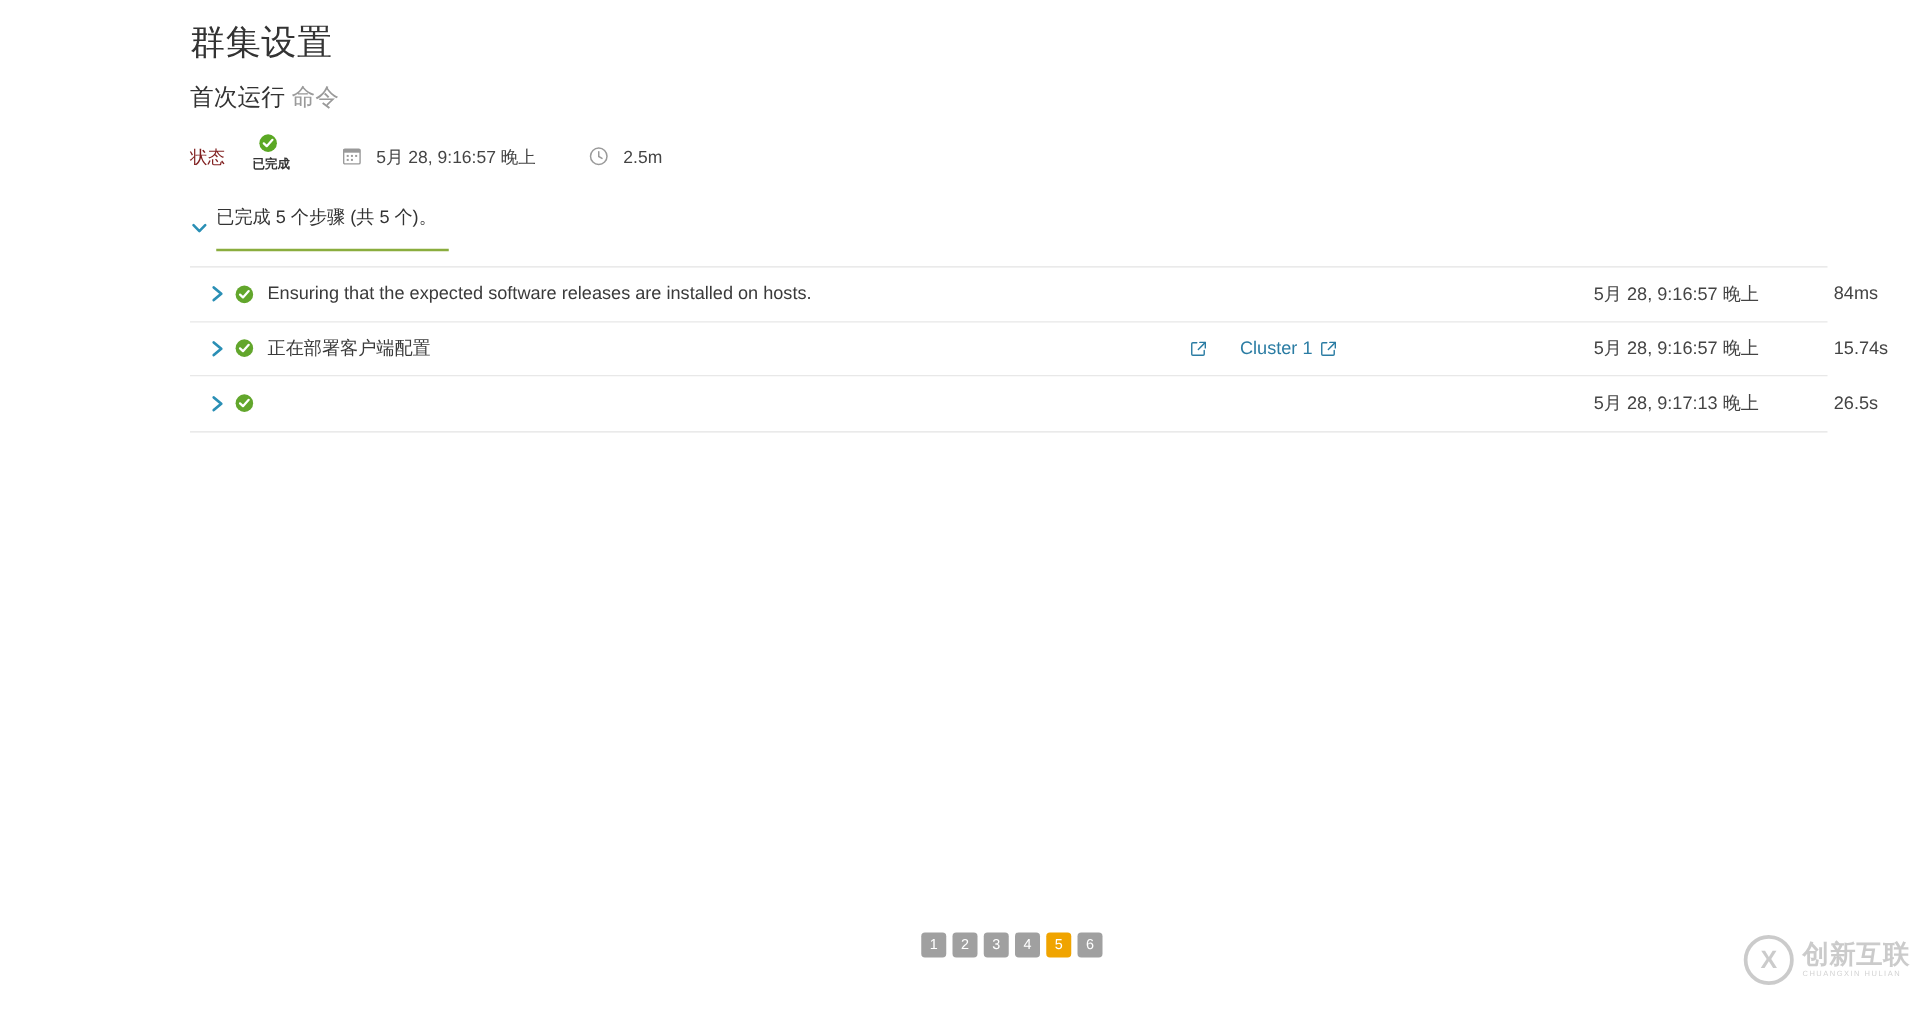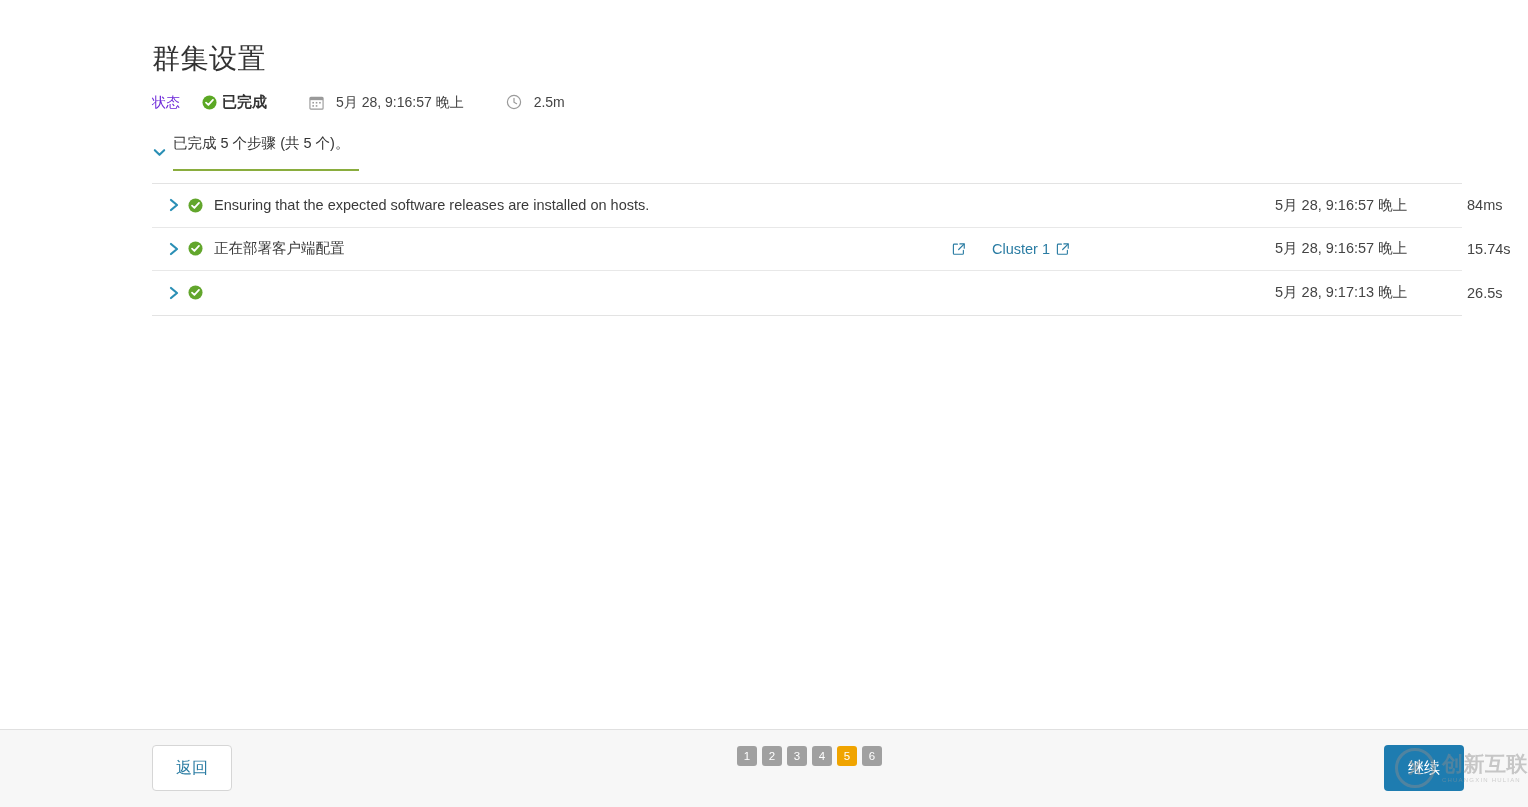--- a/index.html
+++ b/index.html
@@ -29,21 +29,21 @@
     left: 152px;
     top: 0;
     width: 1310px;
   }
 
   .page-title {
     font-size: 28px;
     font-weight: 400;
     color: #333333;
     margin: 0;
-    padding-top: 42px;
+    padding-top: 17px;
     letter-spacing: 0.5px;
     line-height: 34px;
   }
 
   .subtitle {
     font-size: 19px;
     font-weight: 400;
     color: #333333;
     margin: 0;
     padding-top: 16px;
@@ -54,30 +54,31 @@
   }
 
   .status-row {
     display: flex;
     align-items: center;
     margin-top: 16px;
     font-size: 14px;
     line-height: 20px;
   }
   .status-label {
-    color: #6d28d9;
+    color: #7f1d1d;
     font-size: 14px;
   }
   .status-value {
     display: flex;
     align-items: center;
     margin-left: 22px;
     font-weight: bold;
     color: #333;
-    font-size: 15px;
+    font-size: 10px;
+    flex-direction: column;
   }
   .status-value .ck {
     margin-right: 5px;
     display: inline-flex;
   }
   .meta-item {
     display: flex;
     align-items: center;
     margin-left: 42px;
     color: #444;
@@ -355,20 +356,24 @@
 </style>
 </head>
 <body>
 
 <div id="page">
 
   <div class="content">
 
     <h1 class="page-title">群集设置</h1>
 
+    <div class="subtitle">
+      <span>首次运行</span>
+      <span class="muted">命令</span>
+    </div>
 
     <div class="status-row">
       <span class="status-label">状态</span>
 
       <span class="status-value">
         <span class="ck">
           <svg width="15" height="15" viewBox="0 0 16 16">
             <circle cx="8" cy="8" r="7.5" fill="#5ba824"></circle>
             <path d="M4.3 8.2 L6.8 10.6 L11.7 5.2" stroke="#ffffff" stroke-width="1.9" fill="none" stroke-linecap="round" stroke-linejoin="round"></path>
           </svg>
@@ -490,24 +495,20 @@
           <span class="step-time">5月 28, 9:17:13 晚上</span>
           <span class="step-dur">26.5s</span>
         </div>
       </div>
 
 
 
     </div>
   </div>
 
-  <div class="footer">
-    <button class="btn-back">返回</button>
-    <button class="btn-continue">继续</button>
-  </div>
 
   <div class="pagination">
     <span class="page-pill">1</span>
     <span class="page-pill">2</span>
     <span class="page-pill">3</span>
     <span class="page-pill">4</span>
     <span class="page-pill active">5</span>
     <span class="page-pill">6</span>
   </div>
 

